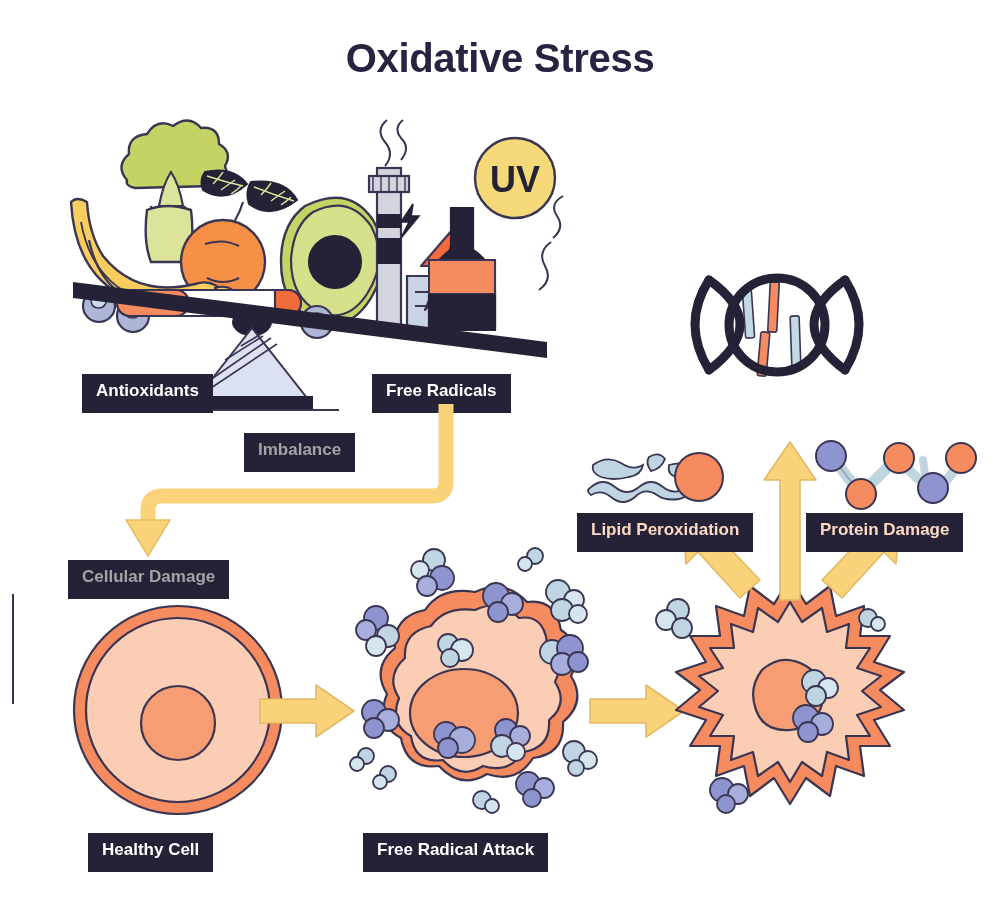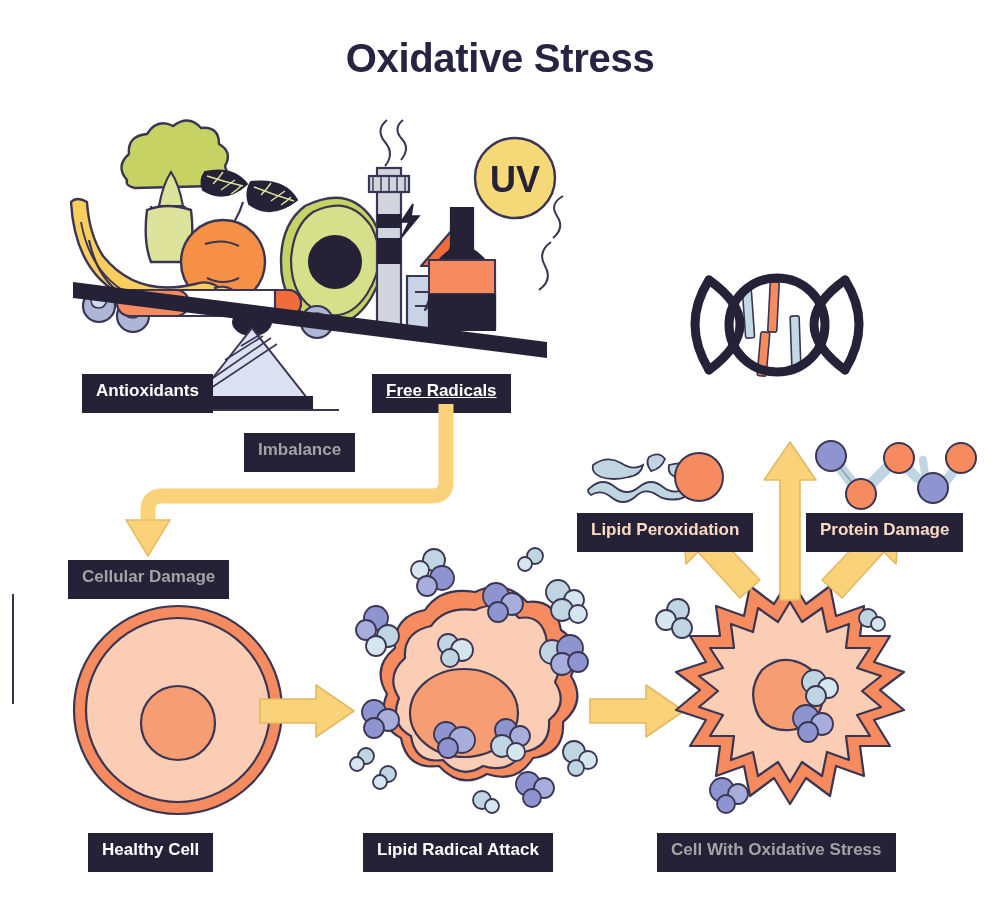--- a/index.html
+++ b/index.html
@@ -159,21 +159,21 @@
       <path d="M197 218 L252 288 L142 288 Z" fill="#DBE1F0" stroke="#3A3552" stroke-width="2"></path>
       <g clip-path="none">
         <path d="M170 250 l38 -24 M158 268 l58 -40 M150 282 l72 -48 M186 236 l20 -12" stroke="#3A3552" stroke-width="1.6" fill="none"></path>
       </g>
       <rect x="136" y="286" width="122" height="14" fill="#252238"></rect>
       <path d="M112 300 h172" stroke="#3A3552" stroke-width="2"></path>
     </g>
   </svg>
 
   <div class="abs chip" style="left:82px; top:374px;">Antioxidants</div>
-  <div class="abs chip" style="left:372px; top:374px;text-decoration:underline;">Free Radicals</div>
+  <div class="abs chip" style="left:372px; top:374px;">Free Radicals</div>
   <div class="abs chip orange" style="left:244px; top:433px;">Imbalance</div>
 
   <svg class="abs" style="left:120px; top:404px;" width="340" height="160" viewBox="0 0 340 160">
     <path d="M326 0 L326 78 Q326 92 312 92 L42 92 Q28 92 28 106 L28 120" fill="none" stroke="#FAD27A" stroke-width="15" stroke-linecap="butt"></path>
     <path d="M28 152 L6 116 L50 116 Z" fill="#FAD27A" stroke="#E8BD63" stroke-width="1.5"></path>
     <path d="M326 0 L326 78 Q326 92 312 92 L42 92 Q28 92 28 106 L28 120" fill="none" stroke="#E8BD63" stroke-width="0.01"></path>
   </svg>
 
   <div class="abs chip orange" style="left:68px; top:560px;">Cellular Damage</div>
 
@@ -366,16 +366,15 @@
     <circle cx="56" cy="54" r="15" fill="#F58B5F" stroke="#3A3552" stroke-width="2"></circle>
     <circle cx="94" cy="18" r="15" fill="#F58B5F" stroke="#3A3552" stroke-width="2"></circle>
     <circle cx="128" cy="48" r="15" fill="#8E94CF" stroke="#3A3552" stroke-width="2"></circle>
     <circle cx="156" cy="18" r="15" fill="#F58B5F" stroke="#3A3552" stroke-width="2"></circle>
   </svg>
 
   <div class="abs chip peach" style="left:577px; top:513px;">Lipid Peroxidation</div>
   <div class="abs chip" style="left:88px; top:833px;">Healthy Cell</div>
 
   <div class="abs chip peach" style="left:806px; top:513px;">Protein Damage</div>
-  <div class="abs chip" style="left:363px; top:833px;">Lipid Radical Attack</div>
-  <div class="abs chip orange" style="left:657px; top:833px;">Cell With Oxidative Stress</div>
+  <div class="abs chip" style="left:363px; top:833px;">Free Radical Attack</div>
 
 </div>
 
 </body></html>

